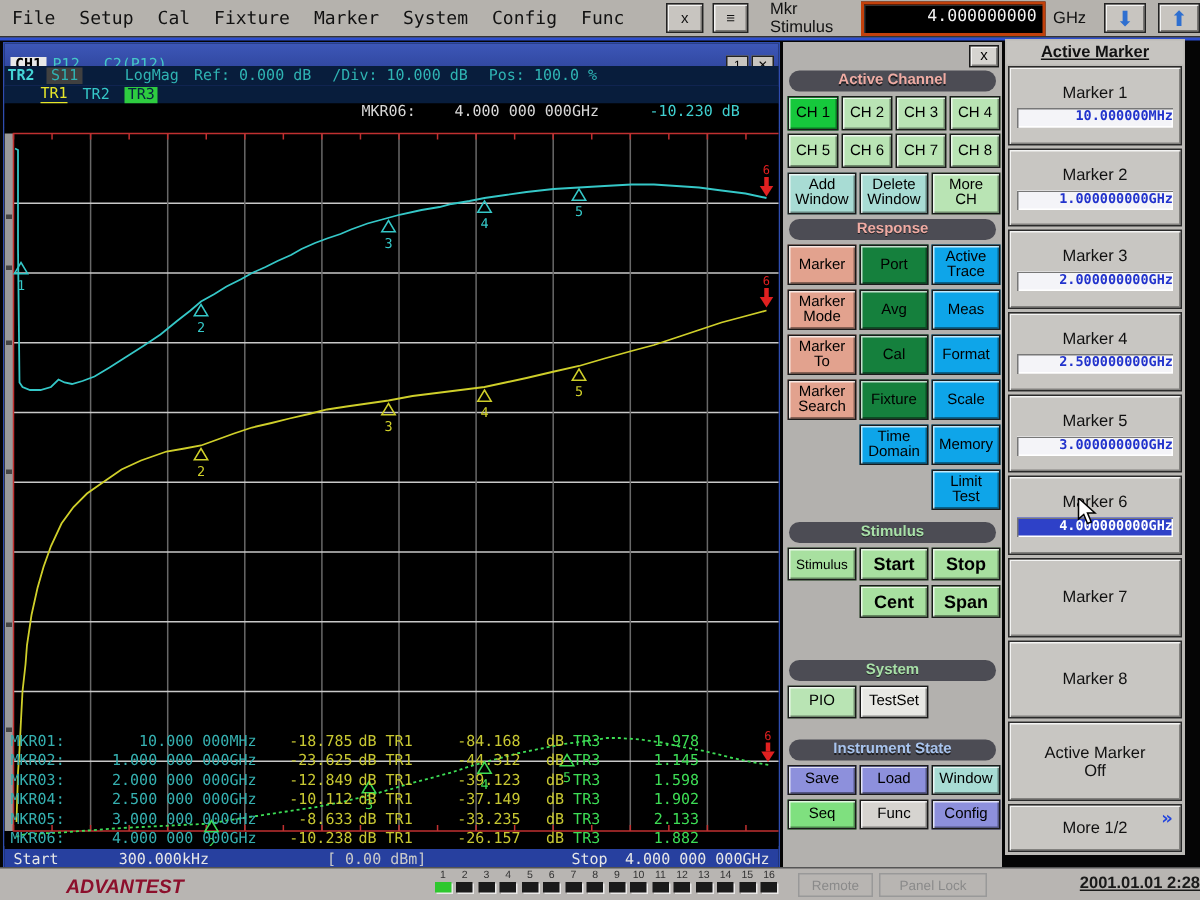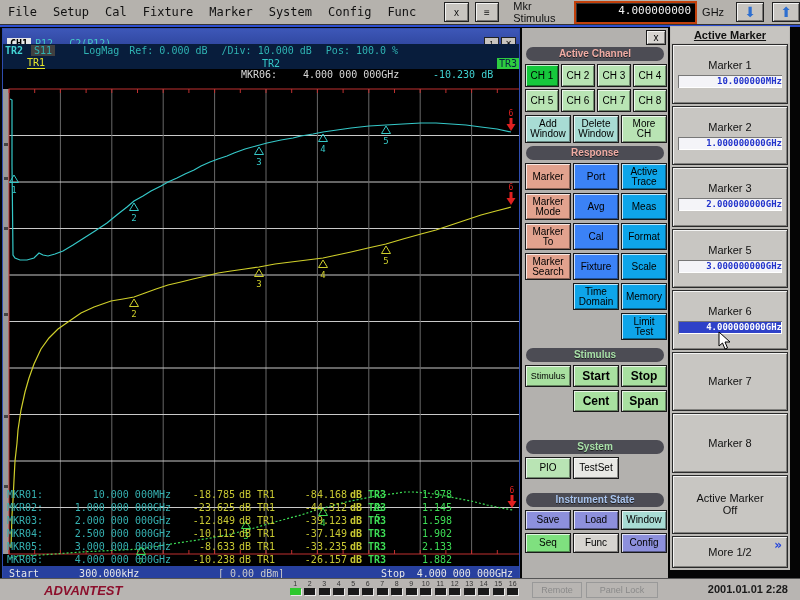--- a/index.html
+++ b/index.html
@@ -21,45 +21,45 @@
   
   #measwin{left:2px;top:28px;width:518px;height:551px;background:#000;border:1px solid #2f4db0;}
   #titlebar{left:0;top:0;width:516px;height:29px;background:linear-gradient(#3d57b8,#273c8e);
             display:flex;align-items:center;font:10px "DejaVu Sans Mono",monospace;color:#45c8c8;}
   .chip-wh{background:#e8e8e8;color:#000;padding:0 3px;margin:0 4px;font-weight:bold;}
   .win-ctl{width:13px;height:11px;background:#c8c5c0;border:1px solid #222;margin-left:2px;
            display:flex;align-items:center;justify-content:center;font:8px "Liberation Sans",sans-serif;color:#000;}
   #infoline{left:0;top:15px;width:516px;height:13px;background:#081d3c;display:flex;align-items:center;
             font:10px "DejaVu Sans Mono",monospace;color:#2fb3b3;}
   #tabline{left:0;top:28px;width:516px;height:12px;background:#081d3c;display:flex;align-items:center;
-           font:10px "DejaVu Sans Mono",monospace;justify-content:space-between;}
+           font:10px "DejaVu Sans Mono",monospace;}
   #readout{left:0;top:40px;width:516px;height:16px;background:#000;font:10px "DejaVu Sans Mono",monospace;}
   #plotwrap{left:0;top:56px;width:516px;height:479px;background:#000;}
   #mtable{left:4px;top:459px;width:500px;font:10px "DejaVu Sans Mono",monospace;line-height:13px;white-space:nowrap;}
   .mt-row{display:flex;}
   .mt-name{width:48px;color:#35b0b0;}
   .mt-freq{width:116px;text-align:right;color:#35b0b0;}
   .mt-v1{width:64px;text-align:right;color:#c8c832;}
   .mt-u1{width:46px;color:#c8c832;padding-left:4px;}
   .mt-v2{width:62px;text-align:right;color:#c8c832;}
-  .mt-u2{width:46px;padding-left:3px;color:#c8c832;font-weight:bold;}
+  .mt-u2{width:46px;padding-left:17px;color:#c8c832;}
   .mt-u2 .tr3tag{color:#3ddd55;}
   .mt-aux{width:56px;text-align:right;color:#3ddd55;}
   #startbar{left:0;top:537px;width:516px;height:14px;background:#27409f;display:flex;align-items:center;
             font:10px "DejaVu Sans Mono",monospace;color:#e6e6e6;}
   
   #menupanel{left:522px;top:28px;width:146px;height:550px;background:#b3b1ae;padding:2px;}
   .sec-hdr{height:14px;margin:3px 2px;background:#4c4c54;border-radius:7px;text-align:center;
            font:bold 10px "Liberation Sans",sans-serif;line-height:13px;
            text-shadow:0 1px 0 rgba(0,0,0,.6);}
   .hdr-red{color:#f0aca4;} .hdr-green{color:#a8e0a8;} .hdr-blue{color:#a8c4ee;}
   .mbtn{border:1px solid #1a1a1a;box-shadow:inset 1px 1px 0 rgba(255,255,255,.75),inset -1px -1px 0 rgba(0,0,0,.4);
         display:flex;align-items:center;justify-content:center;text-align:center;color:#000;
         font:10px "Liberation Sans",sans-serif;line-height:10px;white-space:pre-line;cursor:default;}
-  .c-salmon{background:#e2a28e;} .c-green{background:#3b82f6;text-align:right;} .c-yellow{background:#0ea5e9;}
+  .c-salmon{background:#e2a28e;} .c-green{background:#15803d;text-align:right;} .c-yellow{background:#0ea5e9;}
   .c-paleg{background:#b9e4b4;} .c-brightg{background:#16c83c;} .c-cyan{background:#a8dcd4;}
   .c-purple{background:#8d90dc;} .c-gray{background:#d6d4d0;} .c-seq{background:#7fe07f;}
   .c-white{background:#e8e8e4;} .c-stim{background:#a8e0a0;}
   .bold12{font:bold 12px "Liberation Sans",sans-serif;}
   .grid3{display:grid;grid-template-columns:46px 46px 46px;grid-gap:2px;margin:0 1px;}
   .grid4{display:grid;grid-template-columns:34px 34px 34px 34px;grid-gap:2px;margin:0 1px;}
   
   #markerpanel{left:670px;top:26px;width:120px;height:544px;background:#bcbab6;padding:1px;
                display:flex;flex-direction:column;}
   #mp-title{height:16px;text-align:center;font:bold 11px "Liberation Sans",sans-serif;color:#111;
@@ -77,21 +77,21 @@
   #bottombar{left:0;top:578px;width:800px;height:22px;background:#b8b5b2;border-top:1px solid #555;}
   #brand{position:absolute;left:44px;top:4px;font:italic bold 13px "Liberation Sans",sans-serif;
          color:#8c0f2c;letter-spacing:0px;}
   #ledrow{position:absolute;left:288px;top:1px;display:flex;}
   .led-cell{width:14.5px;text-align:center;font:7px "Liberation Sans",sans-serif;color:#333;}
   .led-box{width:11px;height:7px;margin:1px auto 0;background:#1a1a1a;
            box-shadow:1px 1px 0 rgba(255,255,255,.7);}
   .led-box.on{background:#2ec82e;}
   .status-chip{position:absolute;top:3px;height:14px;border:1px solid #999;color:#8a8a8a;
                font:9px "Liberation Sans",sans-serif;display:flex;align-items:center;justify-content:center;}
-  #clock{position:absolute;right:12px;top:4px;font:bold 11px "Liberation Sans",sans-serif;color:#1a1a1a;}
+  #clock{position:absolute;right:0;top:4px;font:bold 11px "Liberation Sans",sans-serif;color:#1a1a1a;text-decoration:underline;}
   
   #cursor{left:718px;top:332px;width:14px;height:20px;z-index:50;}
   text{font-family:"DejaVu Sans Mono",monospace;}
 </style>
 </head>
 <body>
 
 <div id="screen">
 
   <div class="abs" id="topbar">
@@ -443,20 +443,24 @@
     </div>
     <div class="mkbtn">
       <span>Marker 2</span>
       <div class="mkval">1.000000000GHz</div>
     </div>
     <div class="mkbtn">
       <span>Marker 3</span>
       <div class="mkval">2.000000000GHz</div>
     </div>
     <div class="mkbtn">
+      <span>Marker 4</span>
+      <div class="mkval">2.500000000GHz</div>
+    </div>
+    <div class="mkbtn">
       <span>Marker 5</span>
       <div class="mkval">3.000000000GHz</div>
     </div>
     <div class="mkbtn">
       <span>Marker 6</span>
       <div class="mkval selected">4.000000000GHz</div>
     </div>
     <div class="mkbtn">
       <span>Marker 7</span>
     </div>

